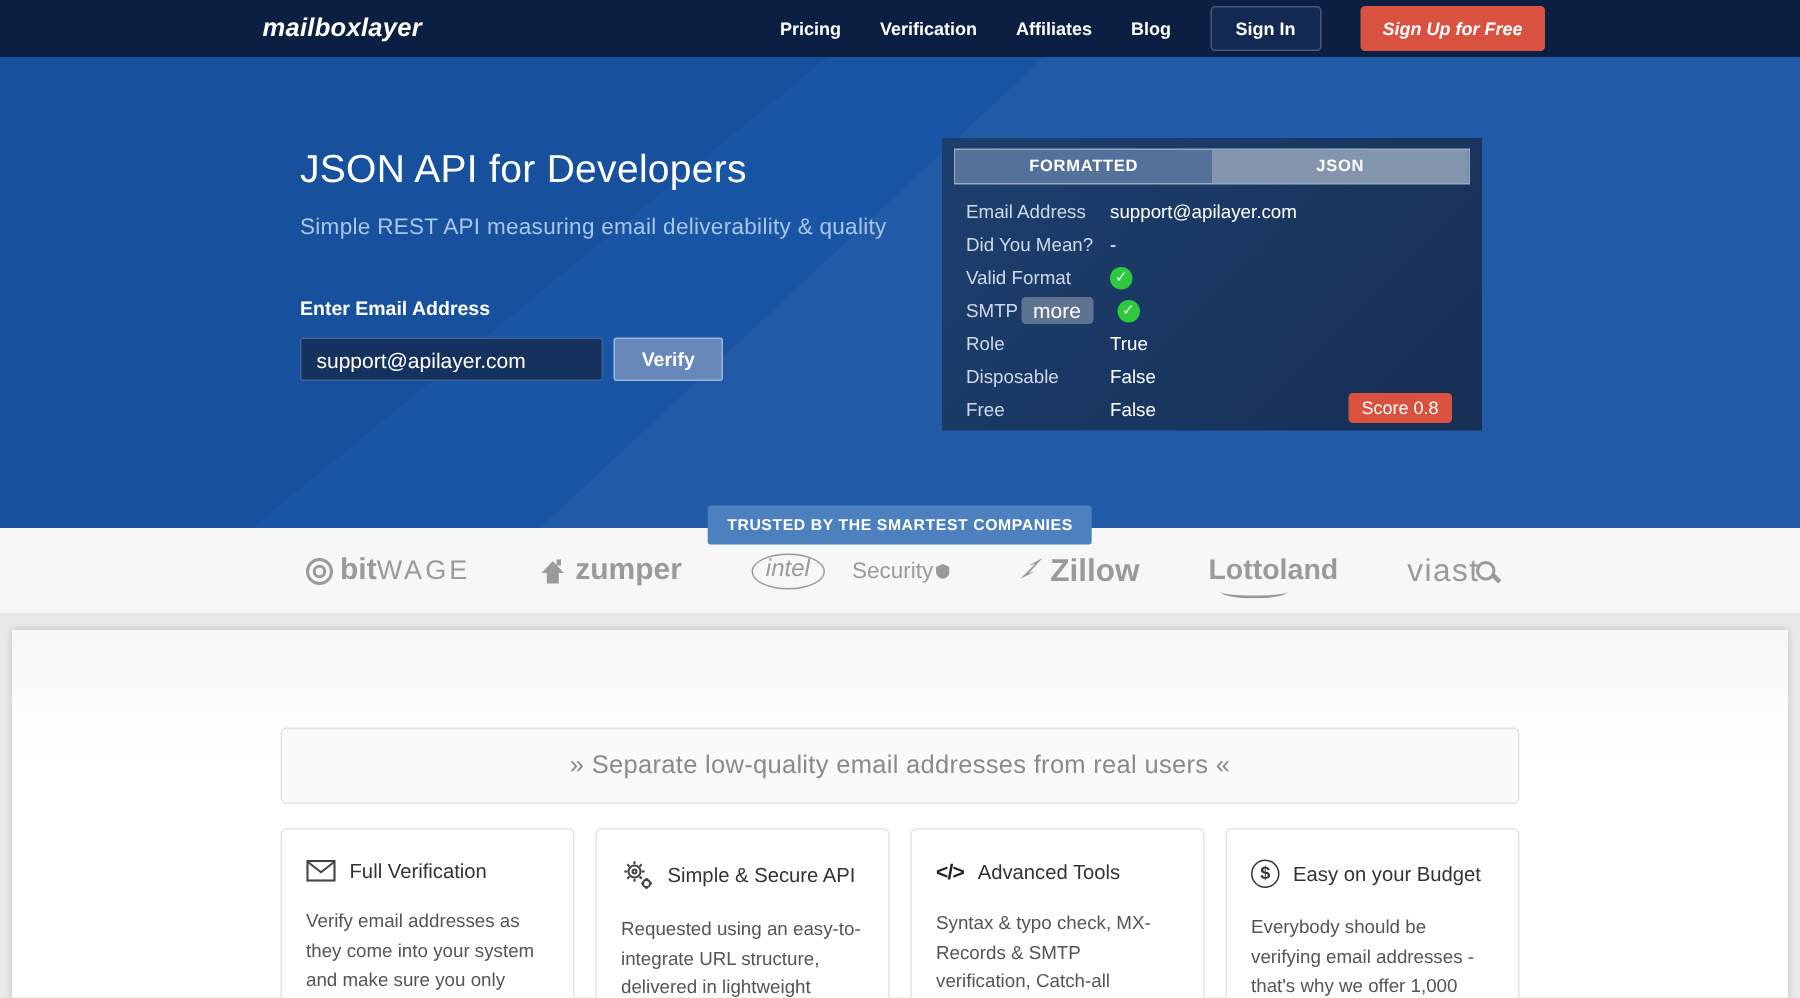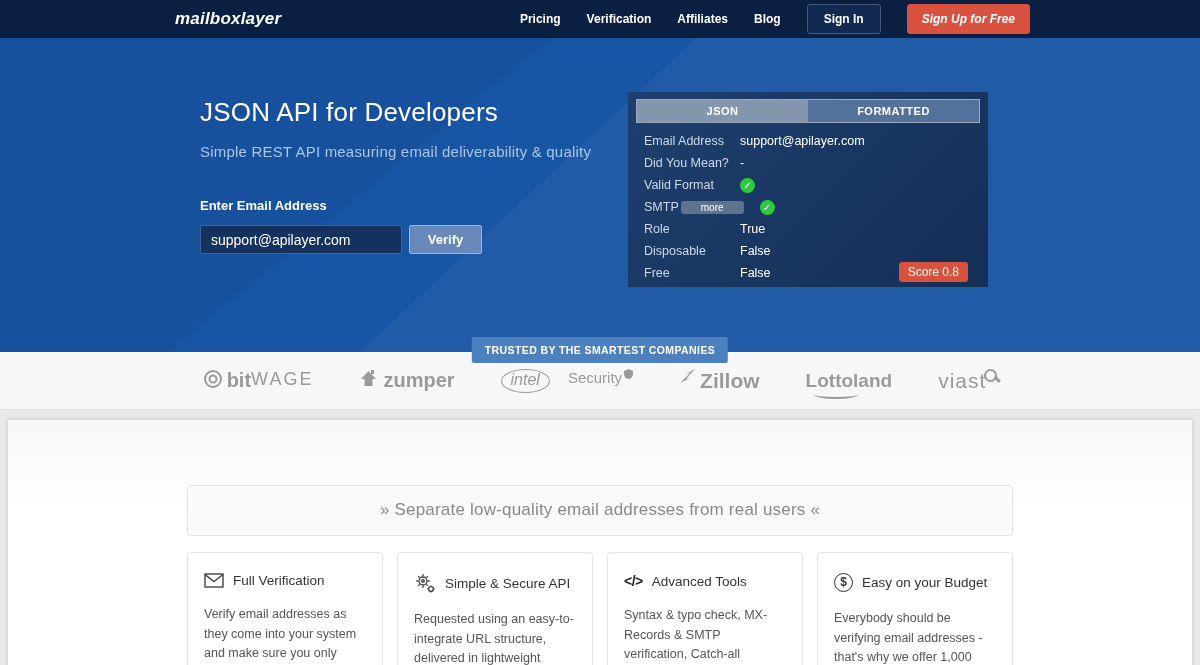--- a/index.html
+++ b/index.html
@@ -30,32 +30,32 @@
   
   .panel { position:absolute; left:628px; top:54px; width:360px; height:195px; background:linear-gradient(135deg,#1e3f6e 0%,#152f56 100%); z-index:3; padding:7px 8px; }
   .tabs { display:flex; border:1px solid #9aabc1; }
   .tab { flex:1; text-align:center; font-size:11px; font-weight:bold; letter-spacing:.5px; color:#fff; padding:5px 0; cursor:pointer; }
   .tab.active { background:#54719b; }
   .tab.inactive { background:#8396ae; }
   .rows { margin-top:7px; padding:0 8px; }
   .row { display:flex; align-items:center; height:22px; position:relative; }
   .row .lbl { width:96px; color:#cdd9e8; font-size:12.5px; flex-shrink:0; }
   .row .val { color:#fff; font-size:12.5px; }
-  .more-badge { background:#5e7390; color:#fff; font-size:10px; border-radius:3px; padding:1px 20px; margin-left:2px; cursor:pointer; }
+  .more-badge { background:#5e7390; color:#fff; font-size:14px; border-radius:3px; padding:1px 8px; margin-left:2px; cursor:pointer; }
   .check { display:inline-block; width:15px; height:15px; border-radius:50%; background:#2fc940; color:#fff; font-size:10px; font-weight:bold; text-align:center; line-height:15px; }
   .row .check-slot { }
   .score-badge { position:absolute; right:4px; top:0px; background:#d9513f; color:#fff; font-size:12px; padding:3px 9px; border-radius:3px; }
   .row.smtp .check-slot { margin-left:8px; }
 
   
   .trusted { position:absolute; left:50%; transform:translateX(-50%); bottom:-11px; background:#4d80bf; color:#fff; font-size:10.5px; font-weight:bold; letter-spacing:.4px; padding:7px 13px; z-index:4; border-radius:2px; }
 
   
   .logo-strip { height:58px; background:#f7f7f8; border-bottom:1px solid #e2e2e2; display:flex; align-items:center; justify-content:center; gap:46px; }
-  .logo { display:flex; color:#9a9a9a; user-select:none; }
+  .logo { display:flex; align-items:center; color:#9a9a9a; user-select:none; }
   .logo svg { display:block; }
   .lg-bitwage .bit { font-size:20px; font-weight:bold; margin-left:4px; }
   .lg-bitwage .wage { font-size:18px; font-weight:300; letter-spacing:2px; }
   .lg-zumper .txt { font-size:20px; font-weight:bold; margin-left:5px; }
   .lg-intel .oval { font-size:16px; font-weight:500; border:1.5px solid #9a9a9a; border-radius:50%; padding:1px 9px 3px; font-style:italic; }
   .lg-intel .sec { font-size:15px; margin-left:18px; }
   .lg-zillow .txt { font-size:21px; font-weight:bold; margin-left:3px; }
   .lg-lotto { position:relative; }
   .lg-lotto .txt { font-size:19px; font-weight:600; }
   .lg-lotto .smile { position:absolute; left:8px; bottom:-7px; width:44px; height:9px; border-bottom:2.5px solid #9a9a9a; border-radius:0 0 50% 50%; }
@@ -103,22 +103,22 @@
     <div class="hero-sub">Simple REST API measuring email deliverability &amp; quality</div>
     <div class="form-label">Enter Email Address</div>
     <div class="form-row">
       <input class="email-input" type="text" value="support@apilayer.com" style="">
       <button class="btn-verify">Verify</button>
     </div>
   </div>
 
   <div class="panel">
     <div class="tabs">
+      <div class="tab active">FORMATTED</div>
       <div class="tab inactive">JSON</div>
-      <div class="tab active">FORMATTED</div>
     </div>
     <div class="rows">
       <div class="row">
         <span class="lbl">Email Address</span>
         <span class="val">support@apilayer.com</span>
       </div>
       <div class="row">
         <span class="lbl">Did You Mean?</span>
         <span class="val">-</span>
       </div>

